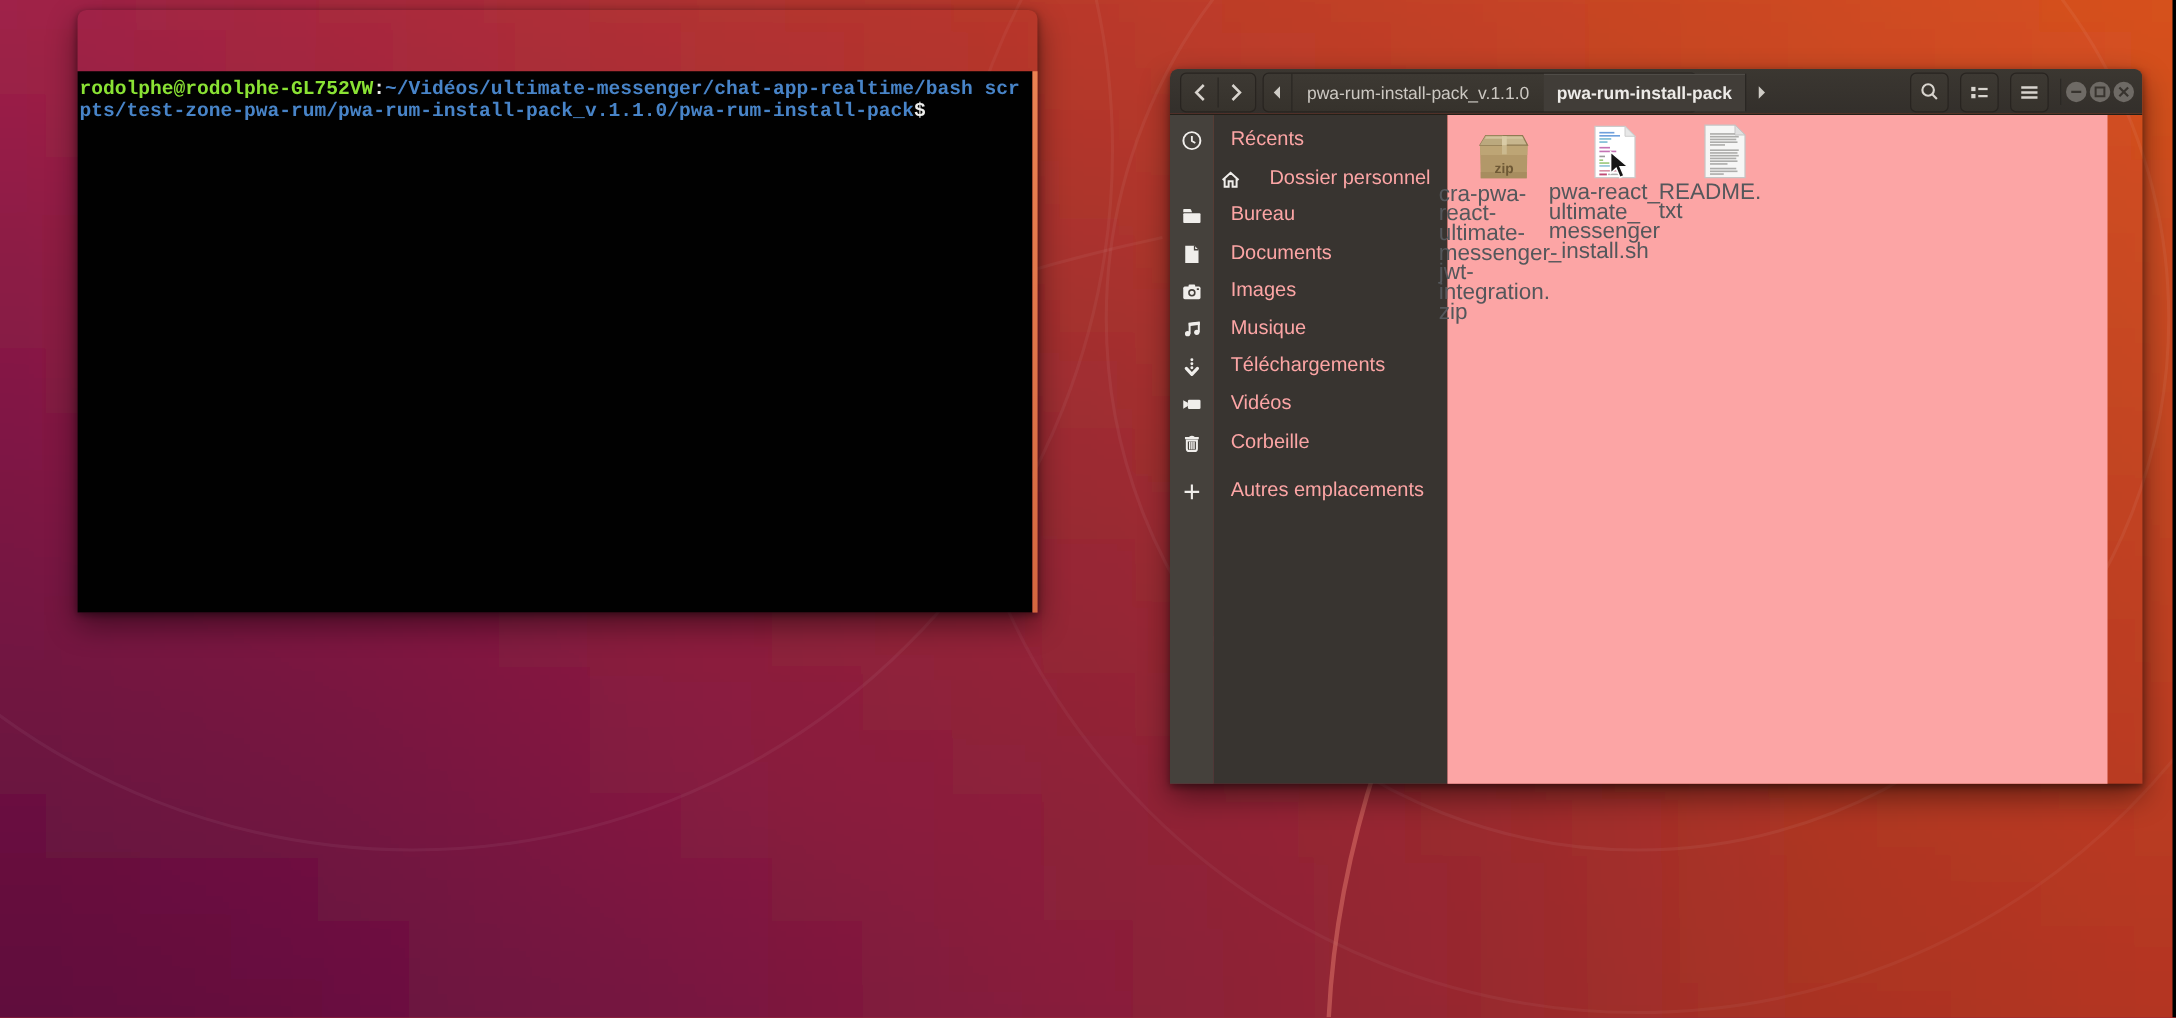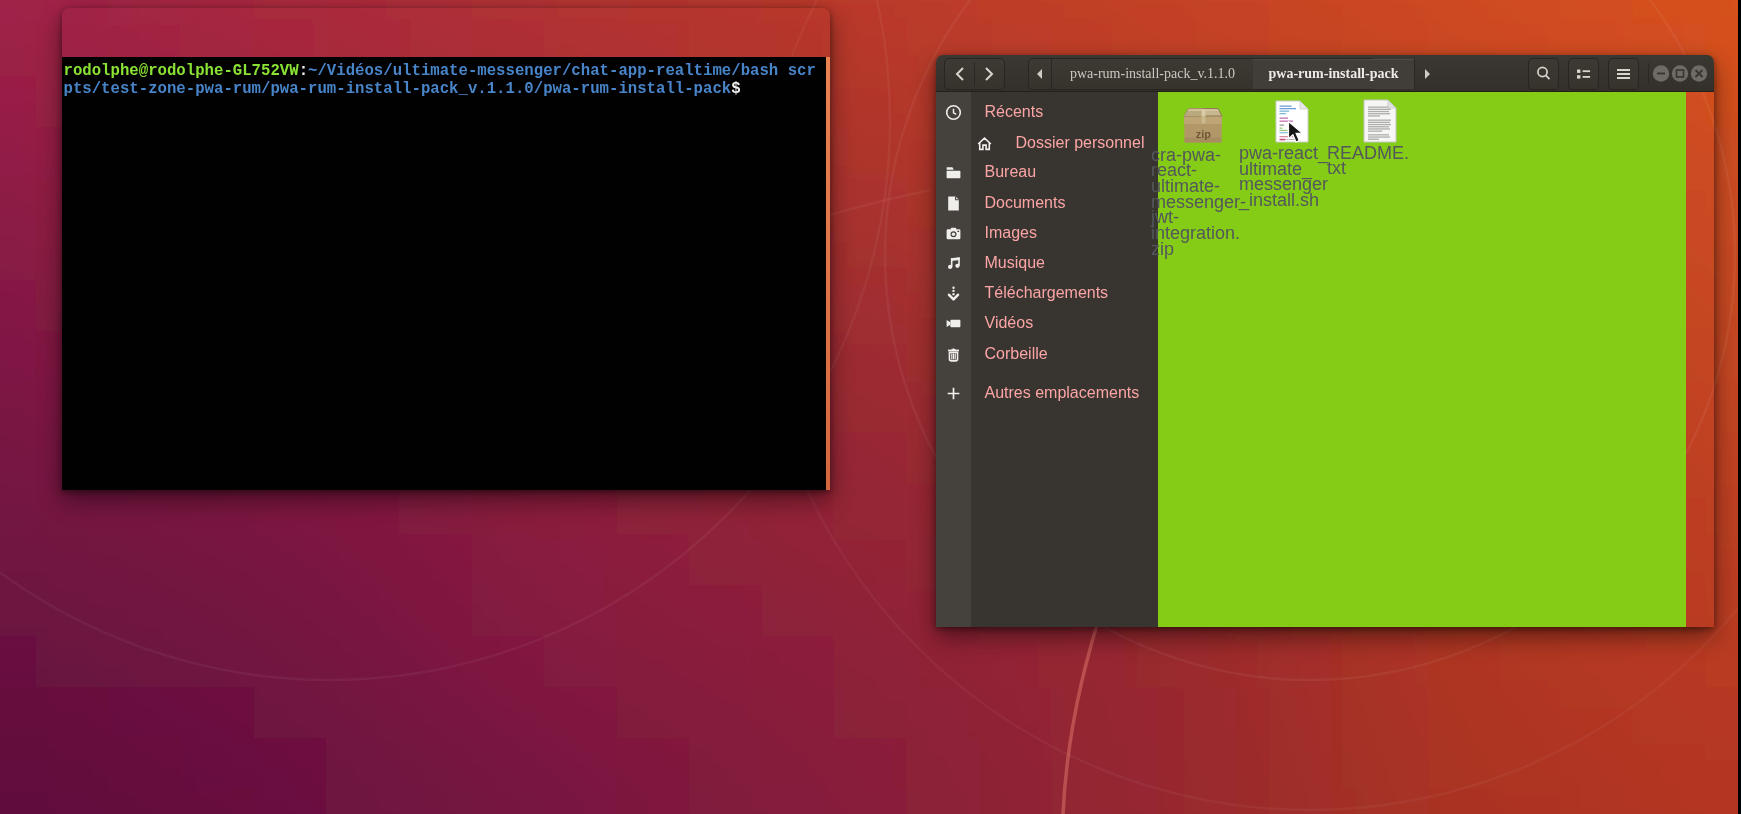--- a/index.html
+++ b/index.html
@@ -38,21 +38,21 @@
             background:linear-gradient(#3b3731,#332f2b); border-radius:7px 7px 0 0;
             border-bottom:1px solid #232019; }
   .hbtn { position:absolute; top:2.5px; height:32px; background:linear-gradient(#3d3933,#36322c);
           border:1px solid #282420; border-radius:5px; }
   #f-rows { position:absolute; left:0; top:0; width:222px; height:572px; }
   #f-side-icons { position:absolute; left:0; top:37px; width:35px; height:535px; background:#45413c; }
   #f-side-labels { position:absolute; left:35px; top:37px; width:187px; height:535px; background:#383430; }
   .srow { position:absolute; left:0; width:222px; height:30px; }
   .srow .ic { position:absolute; left:9px; top:7px; width:17px; height:17px; }
   .srow .lb { position:absolute; left:48.5px; top:0; line-height:30px; font-size:16px; color:#fca5a5; white-space:nowrap;}
-  #f-content { position:absolute; left:222px; top:37px; width:528px; height:535px; background:#84cc16; }
+  #f-content { position:absolute; left:222px; top:37px; width:528px; height:535px; background:#fca5a5; }
   .flabel { position:absolute; width:110px; text-align:left; font-size:18px; line-height:15.7px;
             color:#54575b; }
 </style>
 </head>
 <body>
 <svg id="bggrad" class="abs" width="1741" height="814" viewBox="0 0 1741 814" style="left:0;top:0;">
 <defs>
       <filter id="bgb" x="-15%" y="-25%" width="130%" height="150%">
         <feGaussianBlur stdDeviation="65"></feGaussianBlur>
       </filter>
@@ -504,21 +504,21 @@
 
 <div id="files" class="abs">
   <div id="f-head">
     <div class="hbtn" style="left:7.5px; width:61px;">
       <svg width="59" height="30" style="position:absolute;left:0;top:0;">
         <line x1="29.5" y1="3" x2="29.5" y2="27" stroke="#2a2723" stroke-width="1"></line>
         <path d="M18 9 L12 15 L18 21" stroke="#d8d4ce" stroke-width="2" fill="none"></path>
         <path d="M41 9 L47 15 L41 21" stroke="#d8d4ce" stroke-width="2" fill="none"></path>
       </svg>
     </div>
-    <div class="hbtn" style="left:92px; width:347.5px;font-family:Liberation Serif, serif;">
+    <div class="hbtn" style="left:74px; width:347.5px;">
       <svg width="22" height="30" style="position:absolute;left:0;top:0;">
           <path d="M13 10 L8 15 L13 20 Z" fill="#cfccc6"></path>
         </svg>
       <div style="position:absolute;left:22px;top:0;width:1px;height:30px;background:#2a2723;"></div>
       <div style="position:absolute;left:23px;top:0;width:201px;height:30px;line-height:30px;text-align:center;font-size:14px;color:#ccc8c2;">pwa-rum-install-pack_v.1.1.0</div>
       <div style="position:absolute;left:224px;top:0;width:161px;height:30px;line-height:30px;text-align:center;font-size:14px;font-weight:bold;color:#edebe8;background:#413d38;box-shadow:inset 0 1px 0 rgba(255,255,255,0.08);">pwa-rum-install-pack</div>
       <div style="position:absolute;left:385px;top:0;width:1px;height:30px;background:#2a2723;"></div>
       <svg width="24" height="30" style="position:absolute;left:386px;top:0;">
           <path d="M10 10 L15 15 L10 20 Z" fill="#cfccc6"></path>
         </svg>

